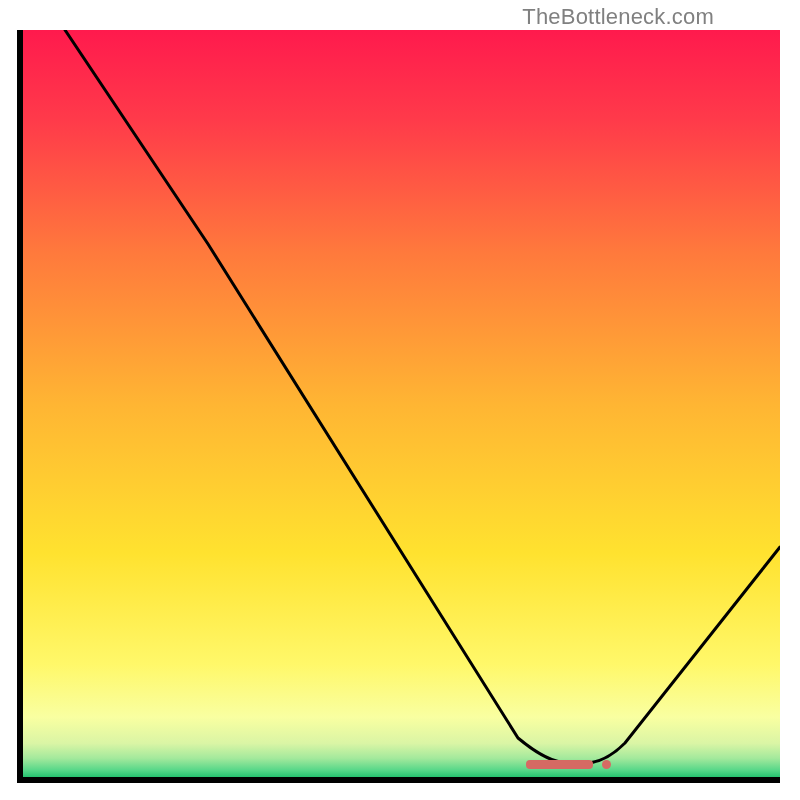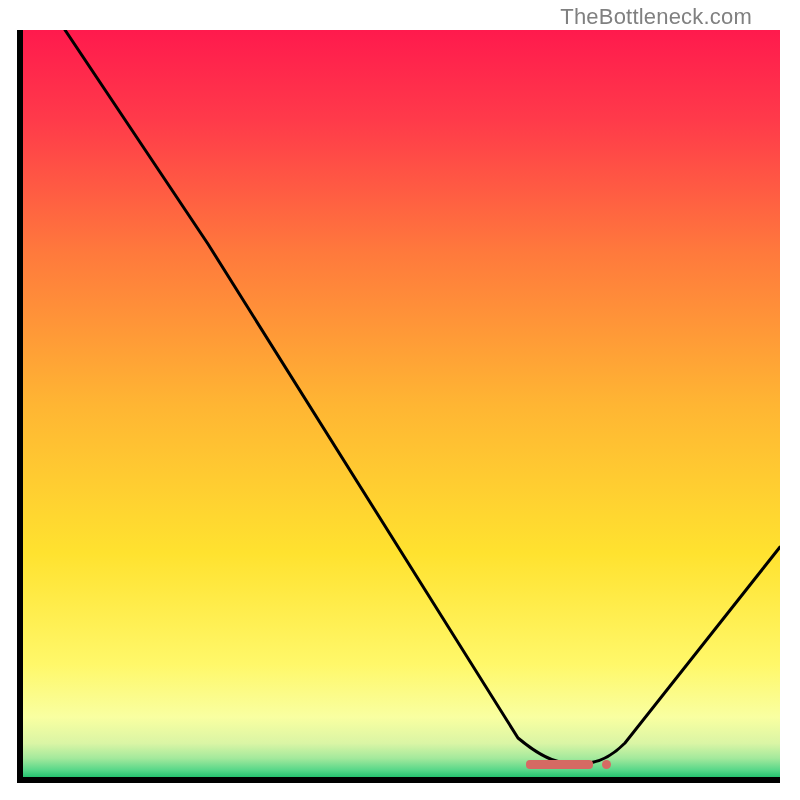--- a/index.html
+++ b/index.html
@@ -7,21 +7,20 @@
     padding: 0;
     width: 800px;
     height: 800px;
     background: #fff;
     font-family: Arial, sans-serif;
   }
   .container {
     position: relative;
     width: 732px;
     height: 800px;
-    padding-left: 38px;
   }
   .watermark {
     position: absolute;
     top: 4px;
     right: 18px;
     color: #808080;
     font-size: 22px;
     font-weight: 500;
     letter-spacing: 0.2px;
   }

